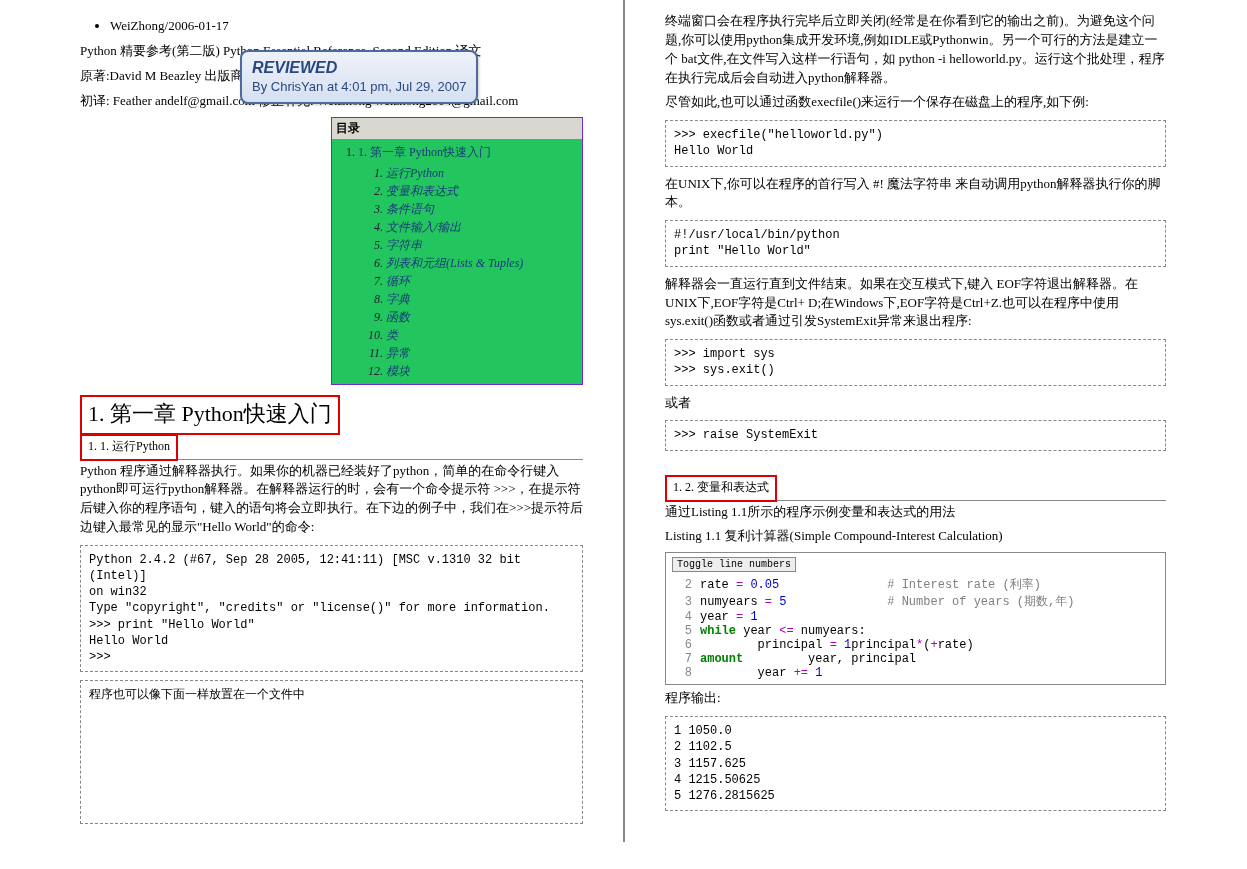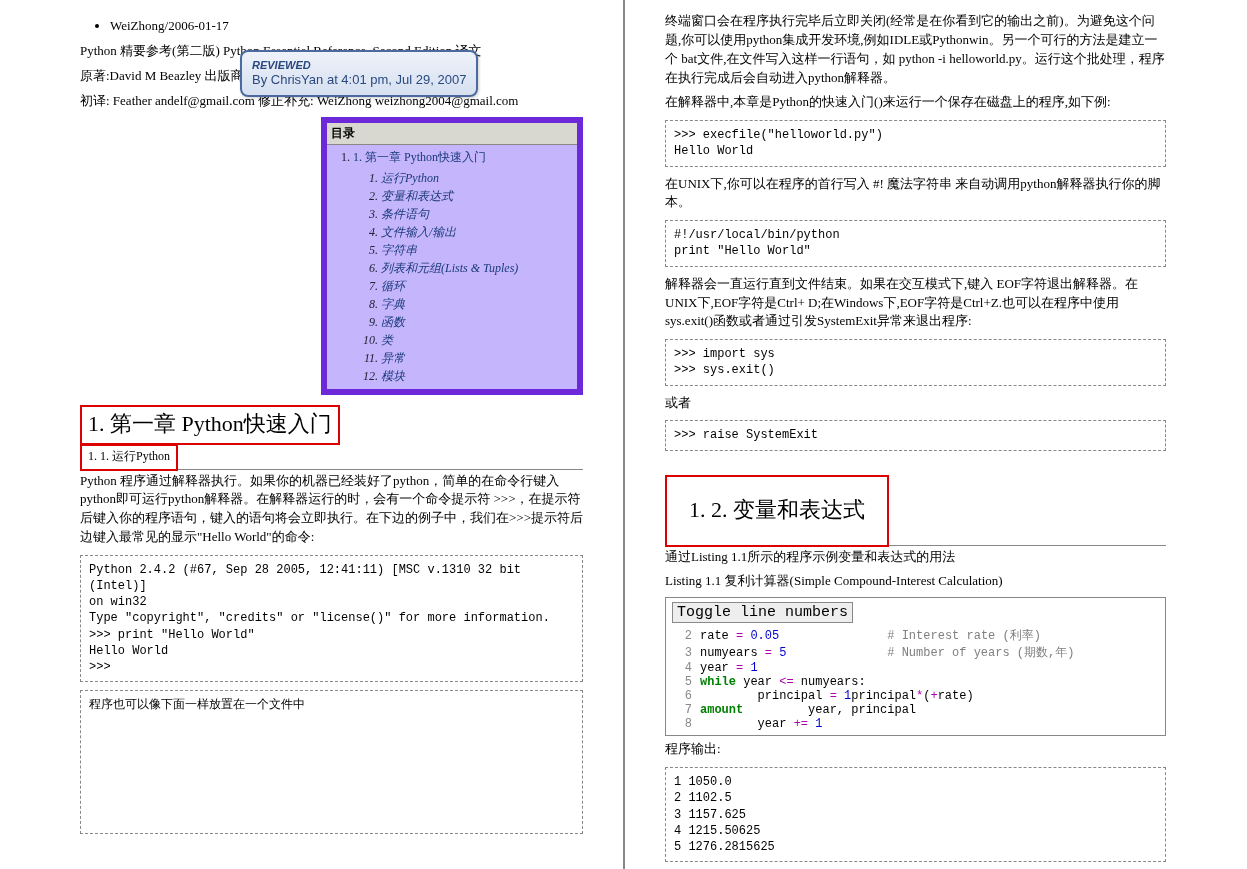--- a/index.html
+++ b/index.html
@@ -25,37 +25,37 @@
     border: 2px solid #4a6aa0;
     border-radius: 8px;
     padding: 6px 10px;
     background: linear-gradient(#eef2fa,#d6e0f0);
     font-family: Arial, sans-serif;
     font-size: 13px;
     color: #2a4880;
     line-height: 1.3;
     box-shadow: 1px 1px 3px rgba(0,0,0,.2);
   }
-  .stamp b { font-style: italic; font-size: 11px; display: block; color: #2a4880; }
+  .stamp b { font-style: italic; font-size: 16px; display: block; color: #2a4880; }
   ul.bull { margin: 8px 0; padding-left: 30px; }
   p { margin: 2px 0 6px 0; line-height: 1.45; }
   h1.section {
     font-size: 22px;
     font-weight: normal;
     margin: 10px 0 6px 0;
     padding-bottom: 2px;
     border-bottom: 1px solid #888;
     display: inline-block;
   }
   .hl { border: 2px solid #d00; padding: 2px 6px; display: inline-block; }
   .toc {
     float: right;
     width: 250px;
-    border: 6px solid #6d28d9;
-    background: #c4b5fd;
+    border: 1px solid #6d28d9;
+    background: #22c55e;
     margin: 0 0 10px 10px;
     font-size: 12px;
   }
   .toc-head { font-weight: bold; border-bottom: 1px solid #888; padding: 2px 4px; background: #d8d8d0; }
   .toc ol { margin: 4px 0 4px 0; padding-left: 26px; }
   .toc ol ol { list-style: decimal; padding-left: 28px; font-style: italic; }
   .toc li { margin: 1px 0; color: #223; }
   .toc a { text-decoration: none; color: #1a3a7a; }
   pre.block {
     border: 1px dashed #888;
@@ -68,21 +68,21 @@
     background: #fff;
   }
   .codebox {
     border: 1px solid #888;
     padding: 4px 6px;
     margin: 4px 0;
     font-family: "Courier New", monospace;
     font-size: 12px;
   }
   .toggle {
-    font-size: 15px;
+    font-size: 10px;
     border: 1px solid #888;
     background: #eee;
     padding: 1px 4px;
     display: inline-block;
     margin-bottom: 4px;
     cursor: pointer;
   }
   .codeline { white-space: pre; }
   .ln { color: #888; display: inline-block; width: 20px; text-align: right; margin-right: 8px; }
   .kw { color: #008000; font-weight: bold; }
@@ -157,35 +157,35 @@
 
 
 
 </pre>
 
   
 </div>
 
 <div class="page">
   <p>终端窗口会在程序执行完毕后立即关闭(经常是在你看到它的输出之前)。为避免这个问题,你可以使用python集成开发环境,例如IDLE或Pythonwin。另一个可行的方法是建立一个 bat文件,在文件写入这样一行语句，如 python -i helloworld.py。运行这个批处理，程序在执行完成后会自动进入python解释器。</p>
-  <p>在解释器中,本章是Python的快速入门()来运行一个保存在磁盘上的程序,如下例:</p>
+  <p>尽管如此,也可以通过函数execfile()来运行一个保存在磁盘上的程序,如下例:</p>
   <pre class="block">&gt;&gt;&gt; execfile("helloworld.py")
 Hello World</pre>
   <p>在UNIX下,你可以在程序的首行写入 #! 魔法字符串 来自动调用python解释器执行你的脚本。</p>
   <pre class="block">#!/usr/local/bin/python
 print "Hello World"</pre>
   <p>解释器会一直运行直到文件结束。如果在交互模式下,键入 EOF字符退出解释器。在UNIX下,EOF字符是Ctrl+ D;在Windows下,EOF字符是Ctrl+Z.也可以在程序中使用sys.exit()函数或者通过引发SystemExit异常来退出程序:</p>
   <pre class="block">&gt;&gt;&gt; import sys
 &gt;&gt;&gt; sys.exit()</pre>
   <p>或者</p>
   <pre class="block">&gt;&gt;&gt; raise SystemExit</pre>
 
   <br>
   <span class="hl">
-    <h1 class="section" style="border:none;margin:16px;font-size:22px;">1. 2. 变量和表达式</h1>
+    <h1 class="section" style="border:none;margin:0;font-size:12px;">1. 2. 变量和表达式</h1>
   </span>
   <div style="border-bottom:1px solid #888;margin-top:-2px;"></div>
 
   <p>通过Listing 1.1所示的程序示例变量和表达式的用法</p>
   <p>Listing 1.1 复利计算器(Simple Compound-Interest Calculation)</p>
 
   <div class="codebox">
     <span class="toggle">Toggle line numbers</span>
     <div id="listing">
         <div class="codeline"><span class="ln">2</span>rate <span class="op">= </span><span class="num">0.05</span>               <span class="cm"># Interest rate (利率)</span></div>

